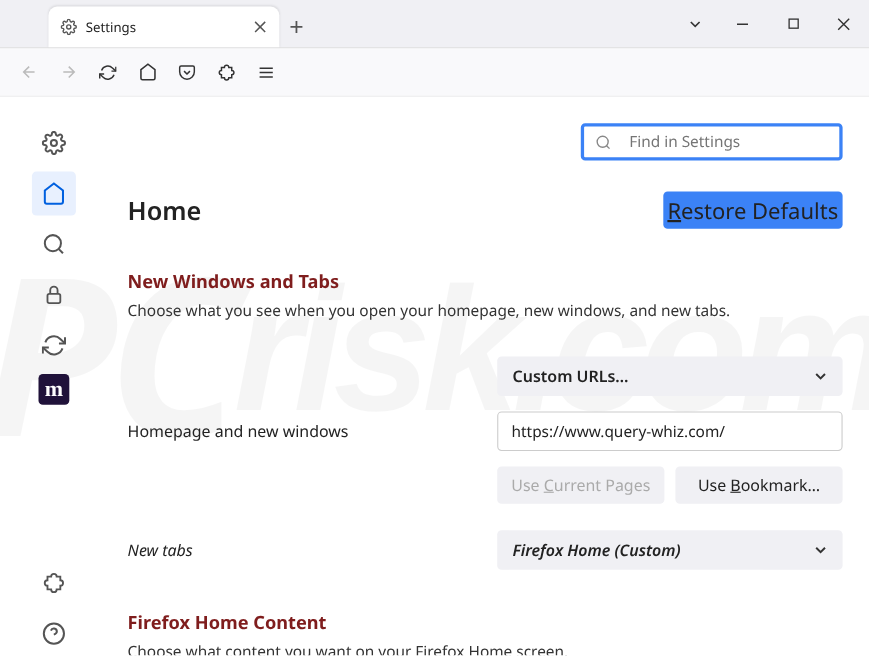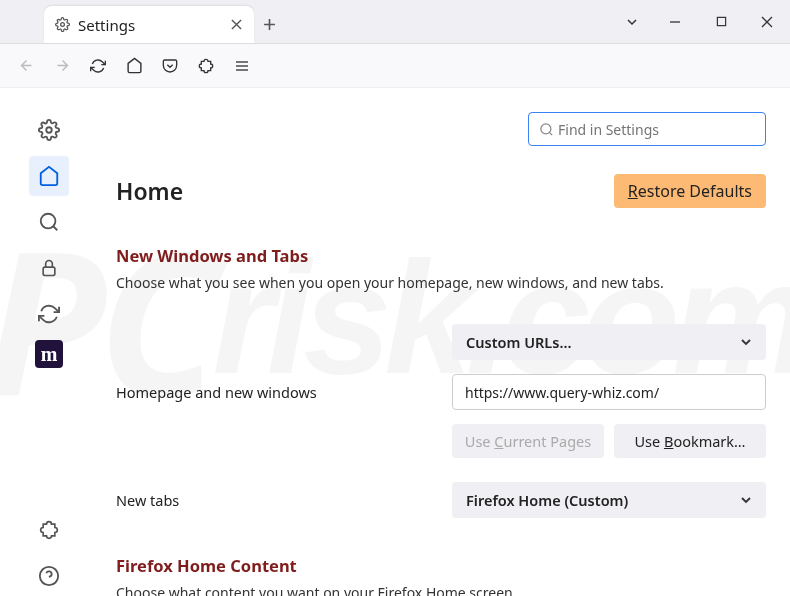--- a/index.html
+++ b/index.html
@@ -19,21 +19,21 @@
 .titlebar {
   height: 44px; display: flex; align-items: stretch; background: #f0f0f4;
   border-bottom: 1px solid #ddd;
 }
 .tab {
   width: 210px; background: #fff; border-radius: 8px 8px 0 0;
   margin: 6px 0 0 44px; display: flex; align-items: center;
   padding: 0 10px; gap: 8px; box-shadow: 0 -1px 2px rgba(0,0,0,0.08);
 }
 .tab-icon { width: 16px; height: 16px; display:flex; align-items:center; justify-content:center; }
-.tab-title { flex: 1; font-size: 15px; color: #222; }
+.tab-title { flex: 1; font-size: 12px; color: #222; }
 .tab-close { width: 16px; height: 16px; display:flex; align-items:center; justify-content:center; color:#555; }
 .newtab { width: 30px; display:flex; align-items:center; justify-content:center; color:#555; margin-top:6px; }
 .titlebar-flex { flex: 1; }
 .winbtns { display:flex; }
 .winbtn { width: 46px; display:flex; align-items:center; justify-content:center; color:#333; }
 .winbtn.dd { width:40px; }
 
 .toolbar {
   height: 44px; display:flex; align-items:center; padding: 0 10px; gap: 4px;
   background: #f9f9fb; border-bottom: 1px solid #eee;
@@ -55,30 +55,30 @@
   width: 40px; height: 40px; display:flex; align-items:center; justify-content:center;
   border-radius: 4px; color: #555;
 }
 .navicon.active { color: #0060df; background: #e8f0fe; }
 .navicon.brand { background: #20123a; color:#fff; font-weight:700; font-size:20px; border-radius:4px; width:28px; height:28px; font-family: Georgia, serif; }
 .sidebar-spacer { flex:1; }
 
 .main { flex:1; padding: 24px 24px 0 18px; overflow:hidden; }
 .search-row { display:flex; justify-content:flex-end; margin-bottom: 28px; }
 .search-box {
-  width: 238px; height: 34px; border: 1px solid #3b82f6; border-radius: 4px;
-  display:flex; align-items:center; padding: 0 10px; gap: 4px; color:#888;
+  width: 238px; height: 34px; border: 3px solid #3b82f6; border-radius: 4px;
+  display:flex; align-items:center; padding: 0 10px; gap: 16px; color:#888;
 }
 .search-box input { border:none; outline:none; flex:1; font-size:14px; background:transparent; }
 
 .page-header { display:flex; align-items:center; justify-content:space-between; margin-bottom: 36px; }
 .page-title { font-size: 23px; font-weight: 600; color: #222; }
 .restore-btn {
-  height: 34px; padding: 0 14px; background: #fdba74; border:none;
-  font-size: 16px; color:#222; border-radius:4px;
+  height: 34px; padding: 0 4px; background: #3b82f6; border:none;
+  font-size: 20px; color:#222; border-radius:4px;
 }
 .restore-btn .u { text-decoration: underline; }
 
 .section-title { font-size: 16.5px; font-weight: 700; color:#7f1d1d; margin-bottom: 6px; }
 .section-desc { font-size: 14px; color:#333; margin-bottom: 32px; }
 
 .form-row { display:flex; align-items:center; margin-bottom: 14px; gap: 12px; }
 .form-label { width: 324px; font-size: 14.5px; color:#222; }
 .select {
   flex:1; height: 36px; background:#f0f0f4; border-radius:4px;
@@ -275,21 +275,21 @@
     <div class="form-row">
       <div class="form-label">Homepage and new windows</div>
       <input class="input" value="https://www.query-whiz.com/" style="">
     </div>
 
     <div class="btn-row">
       <button class="sbtn disabled"><span>Use </span><span class="u">C</span><span>urrent Pages</span></button>
       <button class="sbtn"><span>Use </span><span class="u">B</span><span>ookmark…</span></button>
     </div>
 
-    <div class="form-row" style="margin-bottom:36px;">
+    <div class="form-row" style="margin-bottom:36px;font-style:italic;">
       <div class="form-label">New tabs</div>
       <div class="select">
         <span>Firefox Home (Custom)</span>
         <span>
             <svg width="12" height="12" viewBox="0 0 12 12">
               <path d="M2 4 L6 8 L10 4" stroke="#333" stroke-width="1.8" fill="none"></path>
             </svg>
           </span>
       </div>
     </div>

